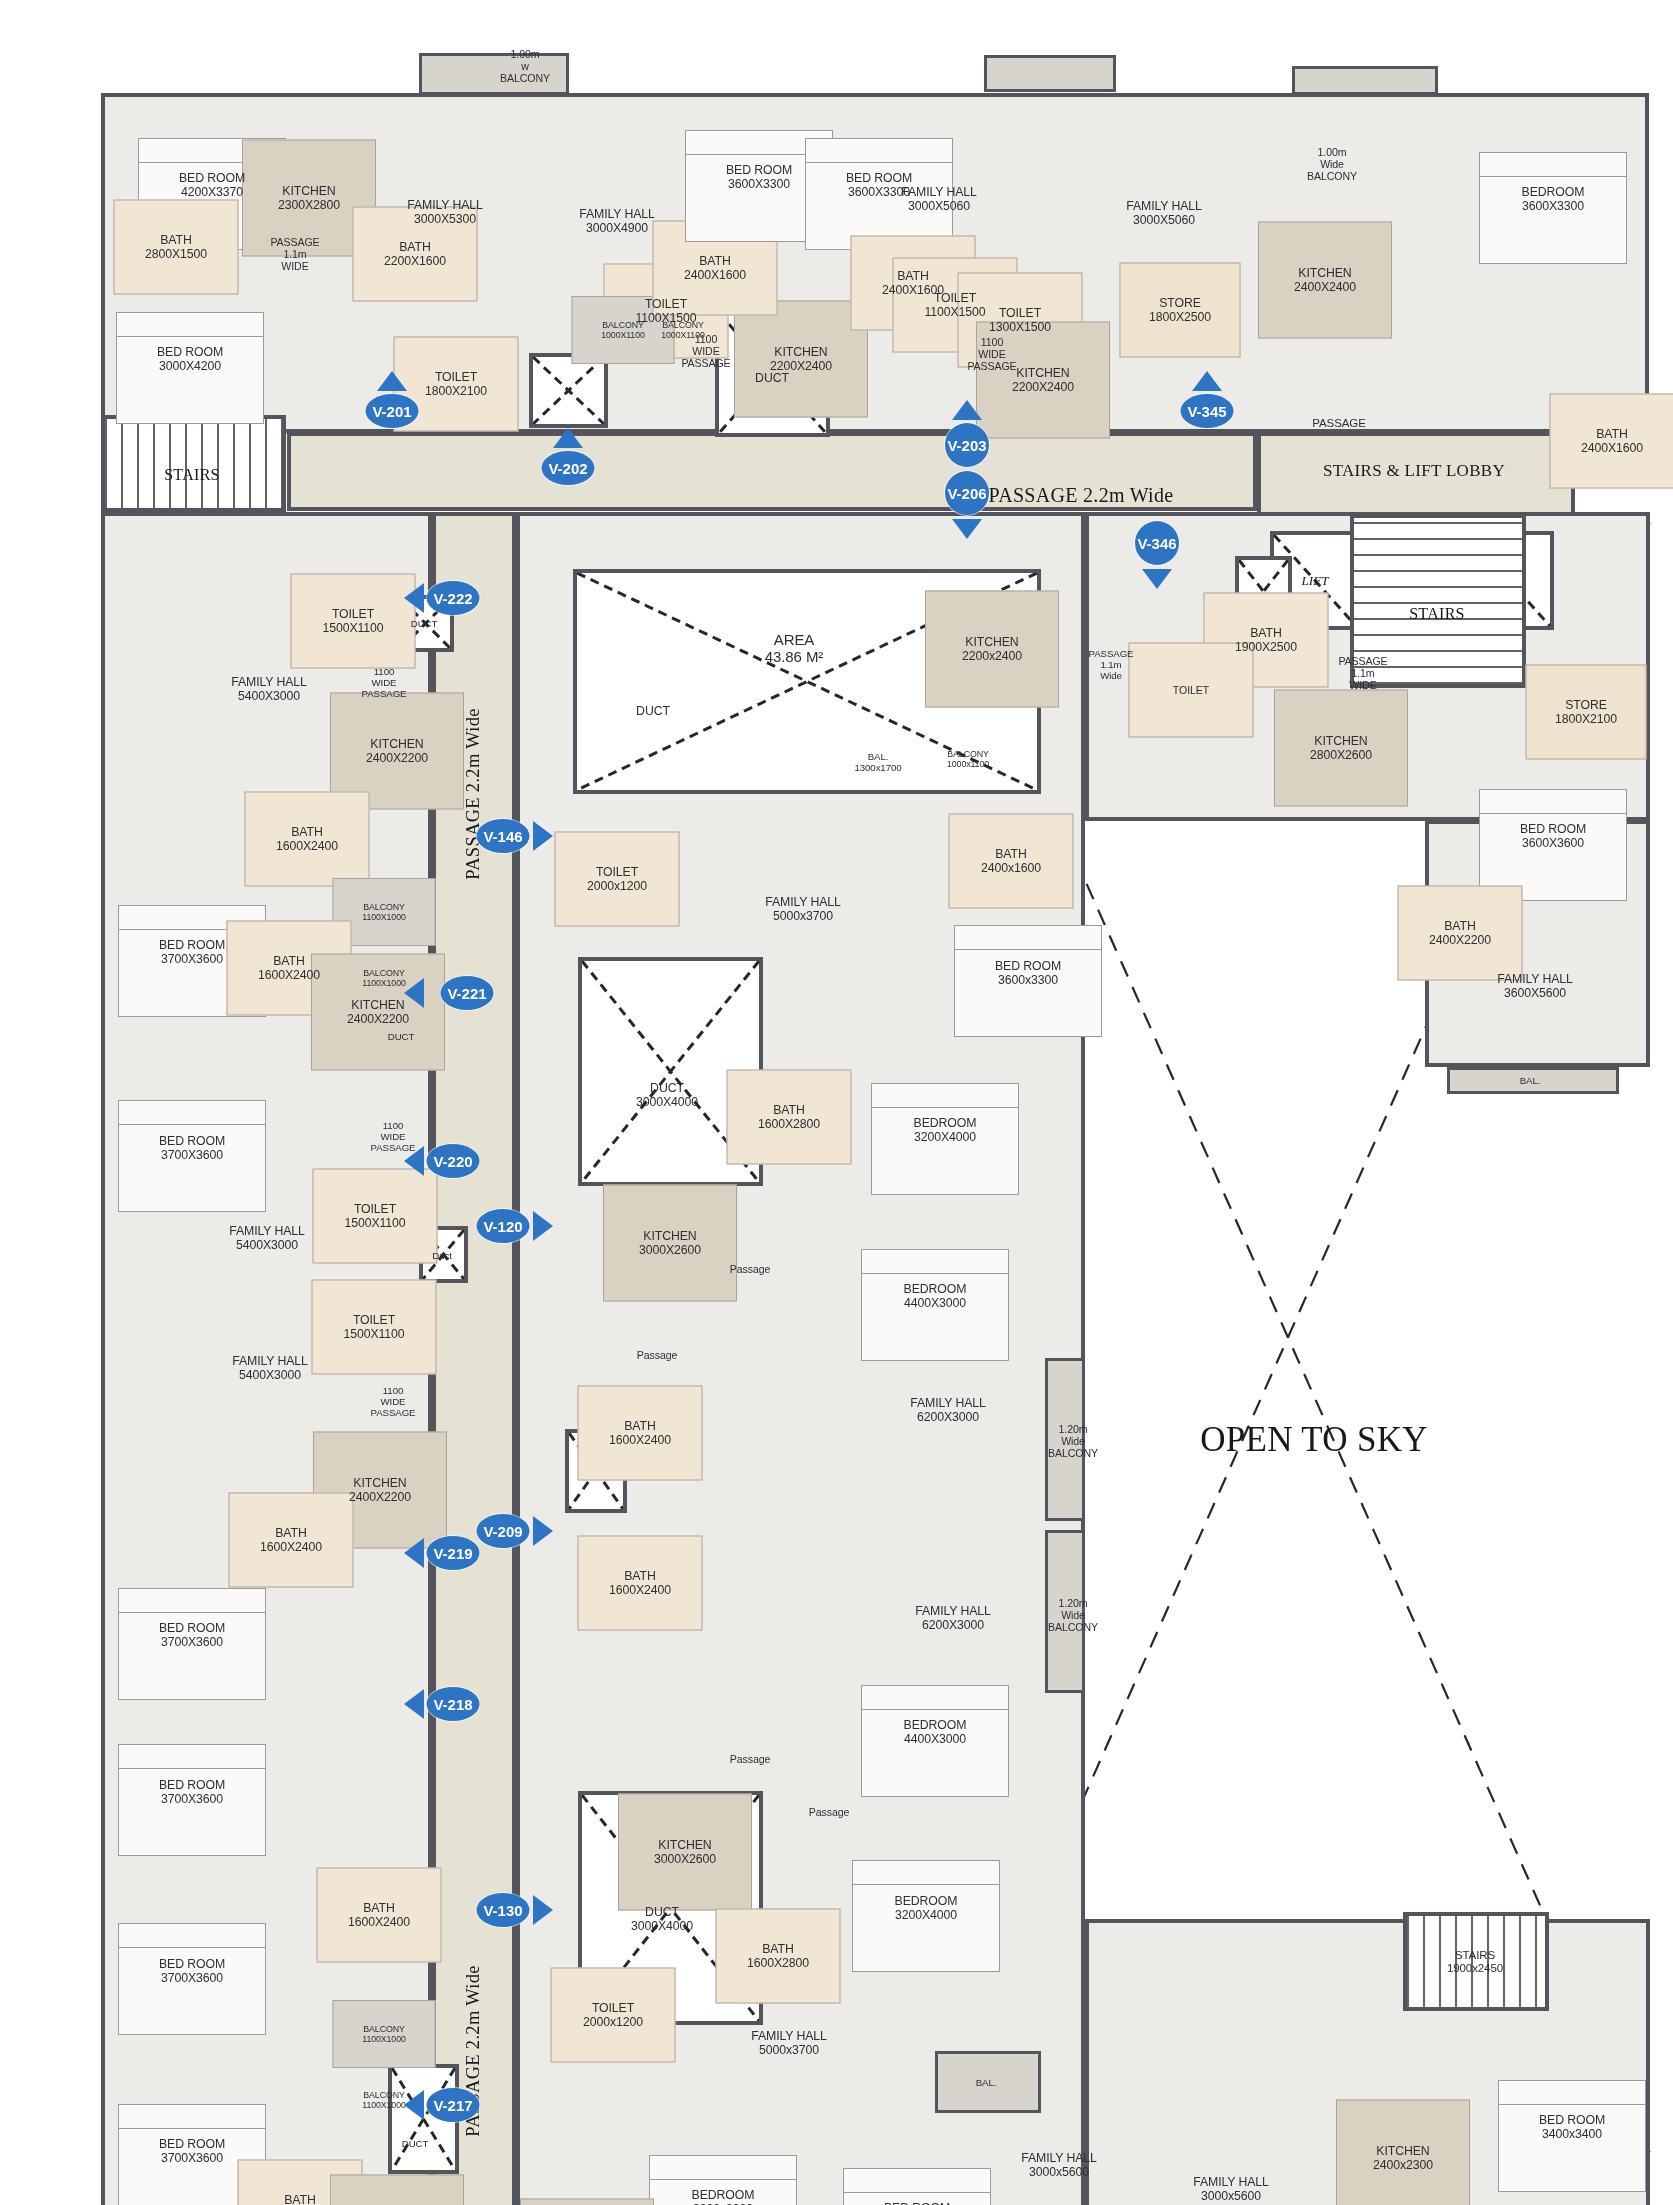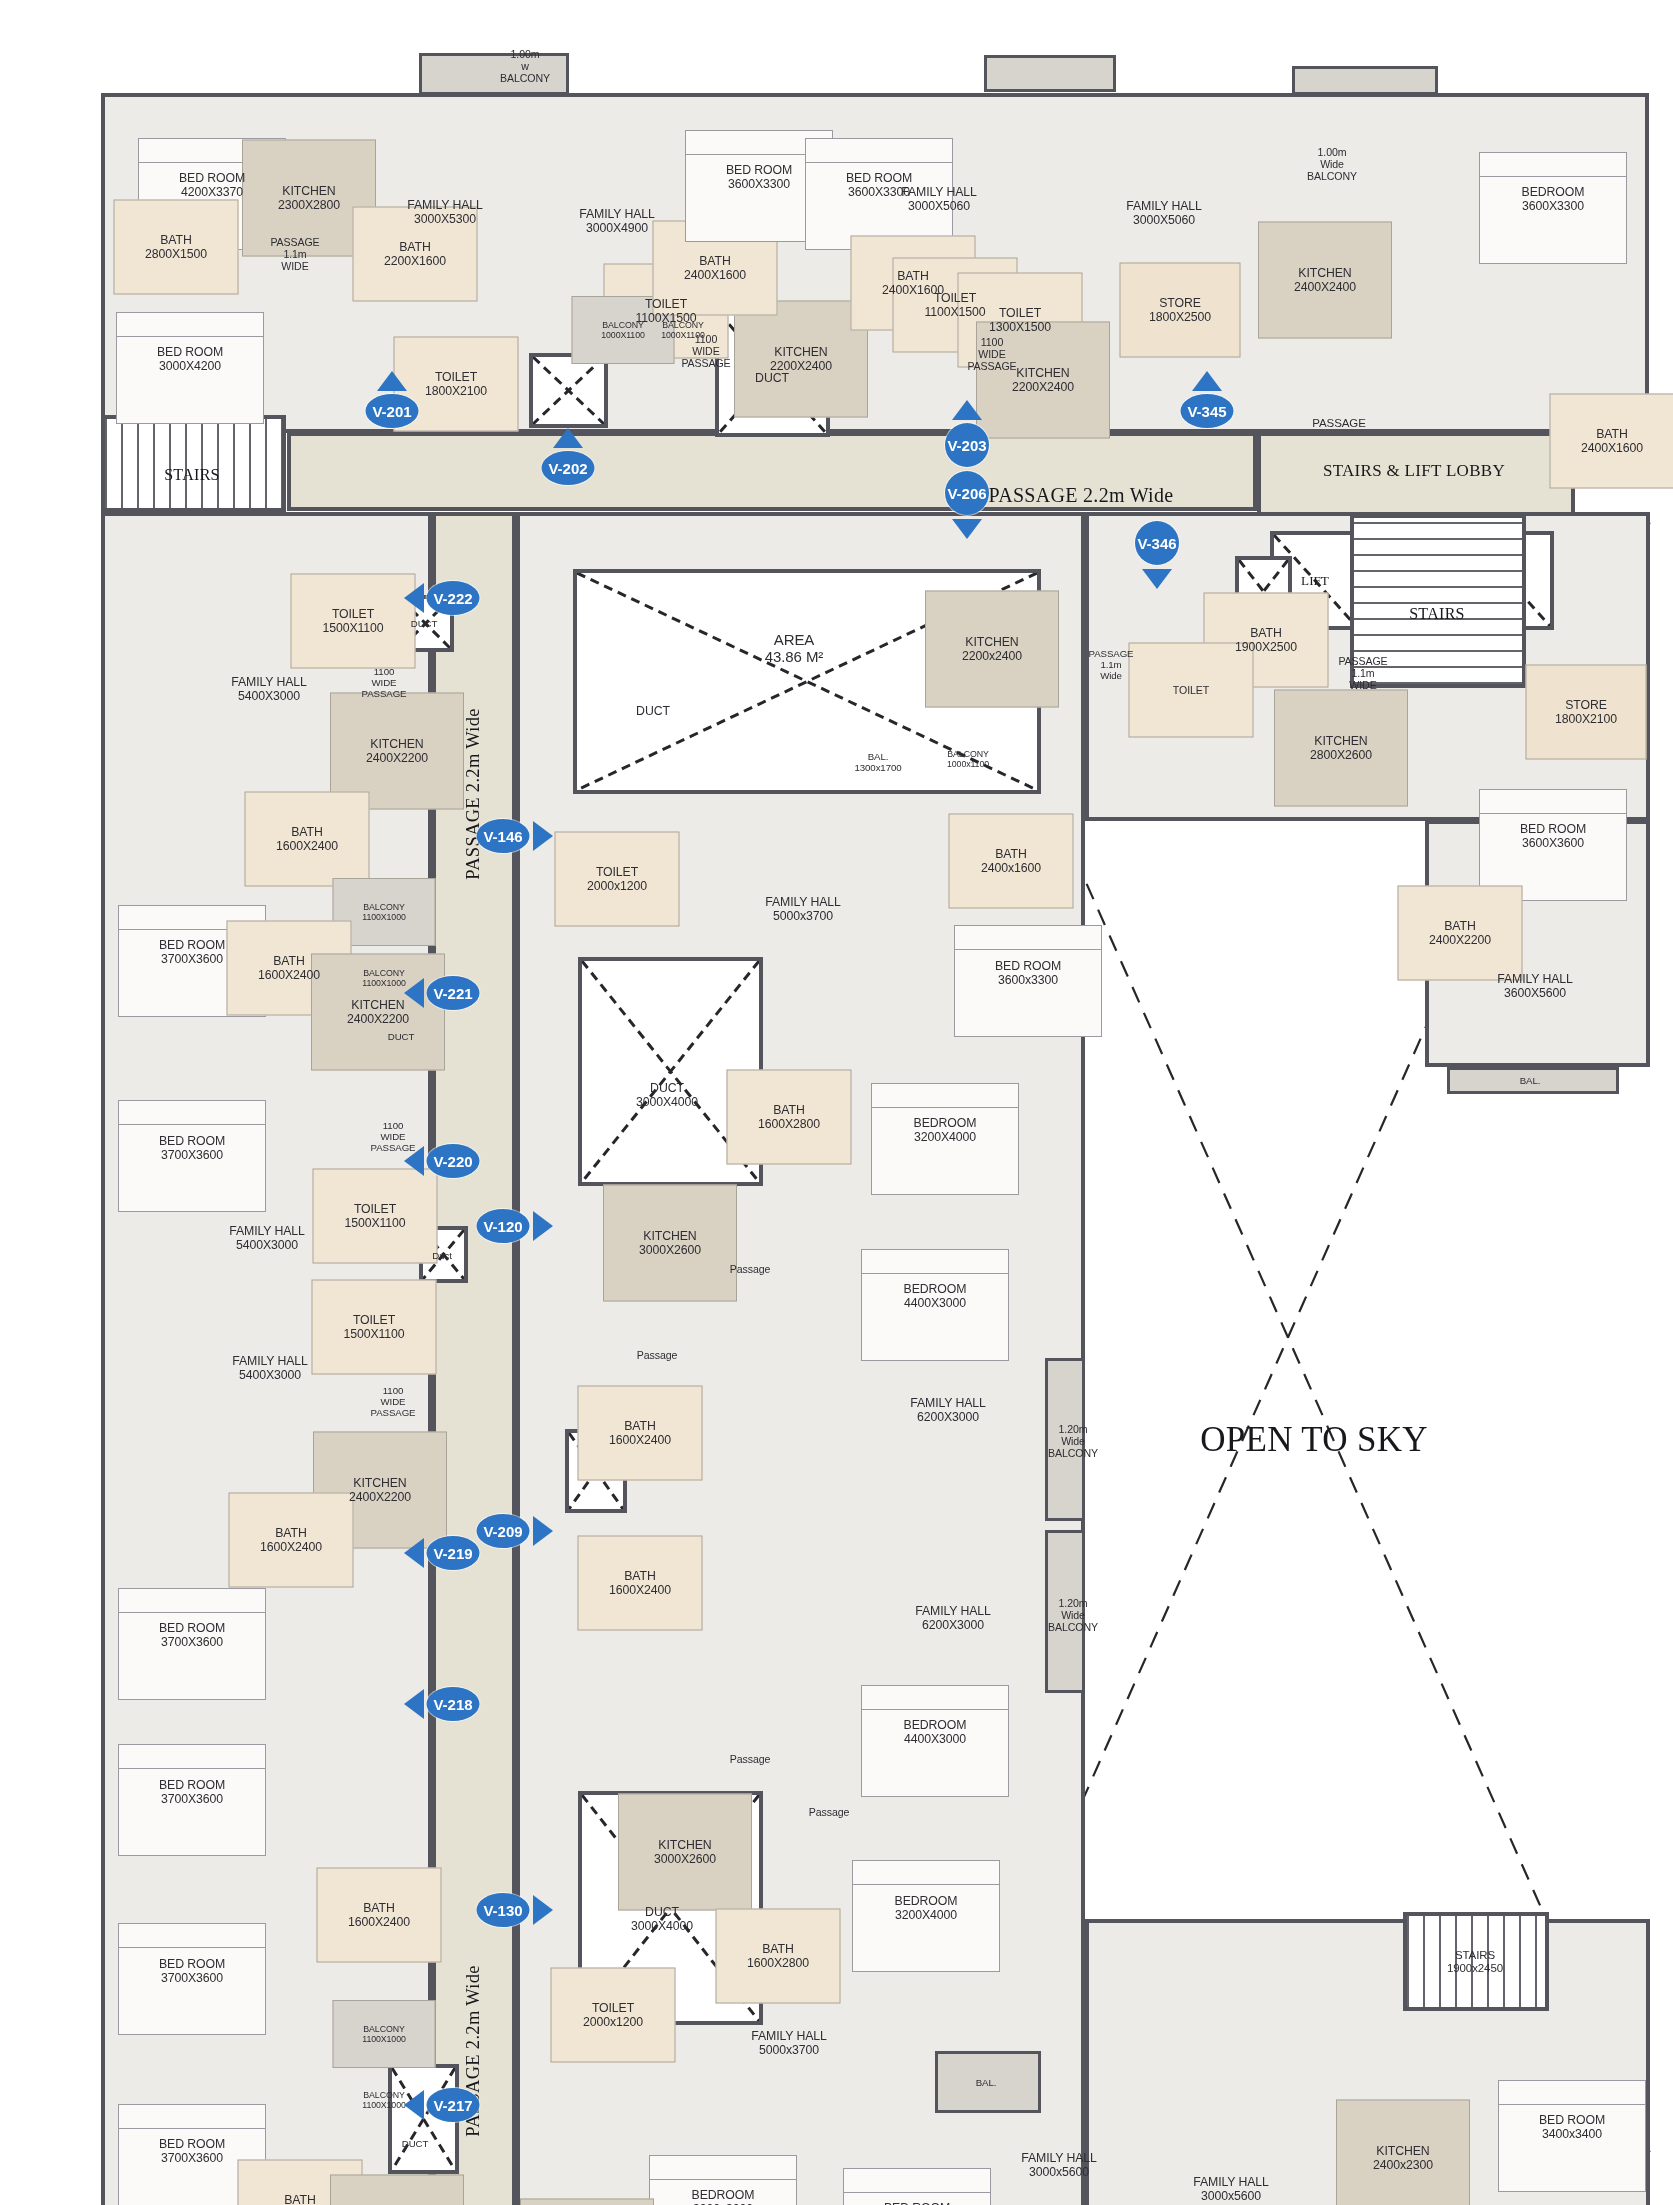--- a/index.html
+++ b/index.html
@@ -2,21 +2,21 @@
 <html style="font-size:7px"><head>
 <meta charset="utf-8">
 <style>
   html,body{margin:0;padding:0;background:#ffffff;}
   #plan{position:relative;width:1674px;height:2925px;background:#ffffff;overflow:hidden;
         font-family:"Liberation Sans",sans-serif;}
   .blk{position:absolute;box-sizing:border-box;border:4.9px solid #54545c;z-index:2;}
   .room{background:#ecebe7;}
   .corridor{background:#e6e2d3;}
   .balcony{background:#d7d4cd;border-width:3.1px;z-index:3;}
-  .lift{background:#ffffff;z-index:4;}
+  .lift{background:#ffffff;z-index:4;font-style:italic;}
   .duct{background:#ffffff;border-width:4px;z-index:4;}
   .stairs{background:#ffffff;z-index:4;}
   .stairs-v{background-image:repeating-linear-gradient(90deg,#63636b 0 2.2px,transparent 2.2px 16px);}
   .stairs-h{background-image:repeating-linear-gradient(0deg,#63636b 0 2.2px,transparent 2.2px 16px);}
   .blk svg{position:absolute;left:0;top:0;width:100%;height:100%;}
   .tint{position:absolute;transform:translate(-50%,-50%);z-index:4;border:0.9px solid #a9a49a;}
   .tint.bath{background:#f1e6d4;}
   .tint.kitchen{background:#d9d1c2;}
   .tint.store{background:#efe3d0;}
   .tint.balc{background:#d7d4cd;}
@@ -461,21 +461,21 @@
     </div>
     <div class="arr" style="position: absolute; width: 0px; height: 0px; z-index: 29; left: 1142px; top: 569px; border-left: 15px solid transparent; border-right: 15px solid transparent; border-top: 20px solid rgb(45, 117, 196);"></div>
     <div class="badge" style="left: 453px; top: 598px; width: 53px; height: 34px;">
       <span>V-222</span>
     </div>
     <div class="arr" style="position: absolute; width: 0px; height: 0px; z-index: 29; left: 404px; top: 583px; border-top: 15px solid transparent; border-bottom: 15px solid transparent; border-right: 20px solid rgb(45, 117, 196);"></div>
     <div class="badge" style="left: 503px; top: 836px; width: 53px; height: 34px;">
       <span>V-146</span>
     </div>
     <div class="arr" style="position: absolute; width: 0px; height: 0px; z-index: 29; left: 533px; top: 821px; border-top: 15px solid transparent; border-bottom: 15px solid transparent; border-left: 20px solid rgb(45, 117, 196);"></div>
-    <div class="badge" style="left: 453px; top: 993px; width: 53px; height: 34px;">
+    <div class="badge" style="left: 467px; top: 993px; width: 53px; height: 34px;">
       <span>V-221</span>
     </div>
     <div class="arr" style="position: absolute; width: 0px; height: 0px; z-index: 29; left: 404px; top: 978px; border-top: 15px solid transparent; border-bottom: 15px solid transparent; border-right: 20px solid rgb(45, 117, 196);"></div>
     <div class="badge" style="left: 453px; top: 1161px; width: 53px; height: 34px;">
       <span>V-220</span>
     </div>
     <div class="arr" style="position: absolute; width: 0px; height: 0px; z-index: 29; left: 404px; top: 1146px; border-top: 15px solid transparent; border-bottom: 15px solid transparent; border-right: 20px solid rgb(45, 117, 196);"></div>
     <div class="badge" style="left: 503px; top: 1226px; width: 53px; height: 34px;">
       <span>V-120</span>
     </div>

